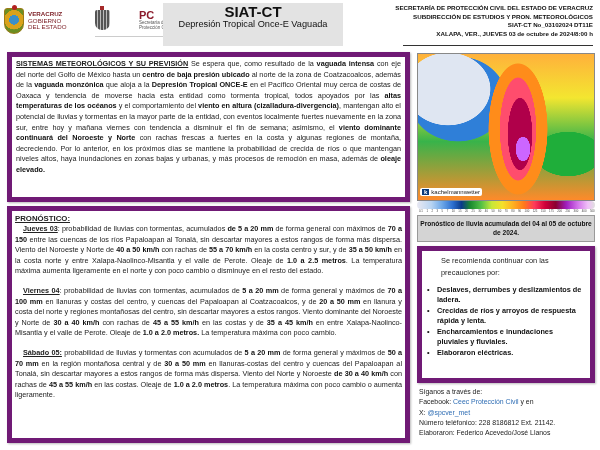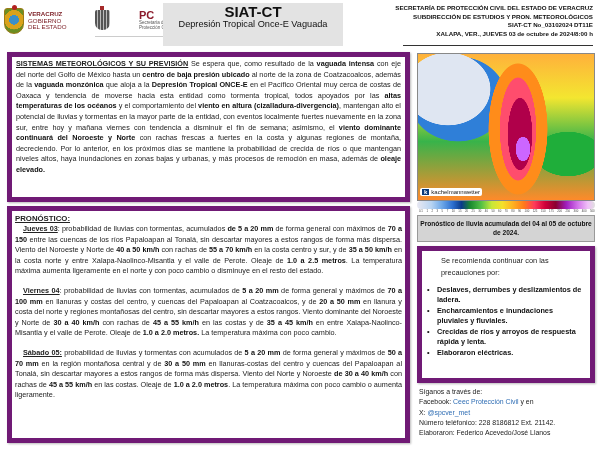--- a/index.html
+++ b/index.html
@@ -149,22 +149,22 @@
     <span>300</span>
     <span>400</span>
     <span>500</span>
   </div>
 <div class="map-caption">Pronóstico de lluvia acumulada del 04 al 05 de octubre de 2024.</div>
 
 <div class="box rec-box">
   <p class="rec-intro">Se recomienda continuar con las precauciones por:</p>
   <ul class="rec-list">
     <li>Deslaves, derrumbes y deslizamientos de ladera.</li>
+    <li>Crecidas de ríos y arroyos de respuesta rápida y lenta.</li>
     <li>Encharcamientos e inundaciones pluviales y fluviales.</li>
-    <li>Crecidas de ríos y arroyos de respuesta rápida y lenta.</li>
     <li>Elaboraron eléctricas.</li>
   </ul>
 </div>
 
 <div class="contact">
   <div>Síganos a través de:</div>
   <div><span> Facebook: </span><span class="link">Ceec Protección Civil</span><span> y en</span></div>
   <div><span> X: </span><span class="link">@spcver_met</span></div>
   <div>Número teléfonico:  228 8186812 Ext. 21142.</div>
   <div>Elaboraron: Federico Acevedo/José Llanos</div>

